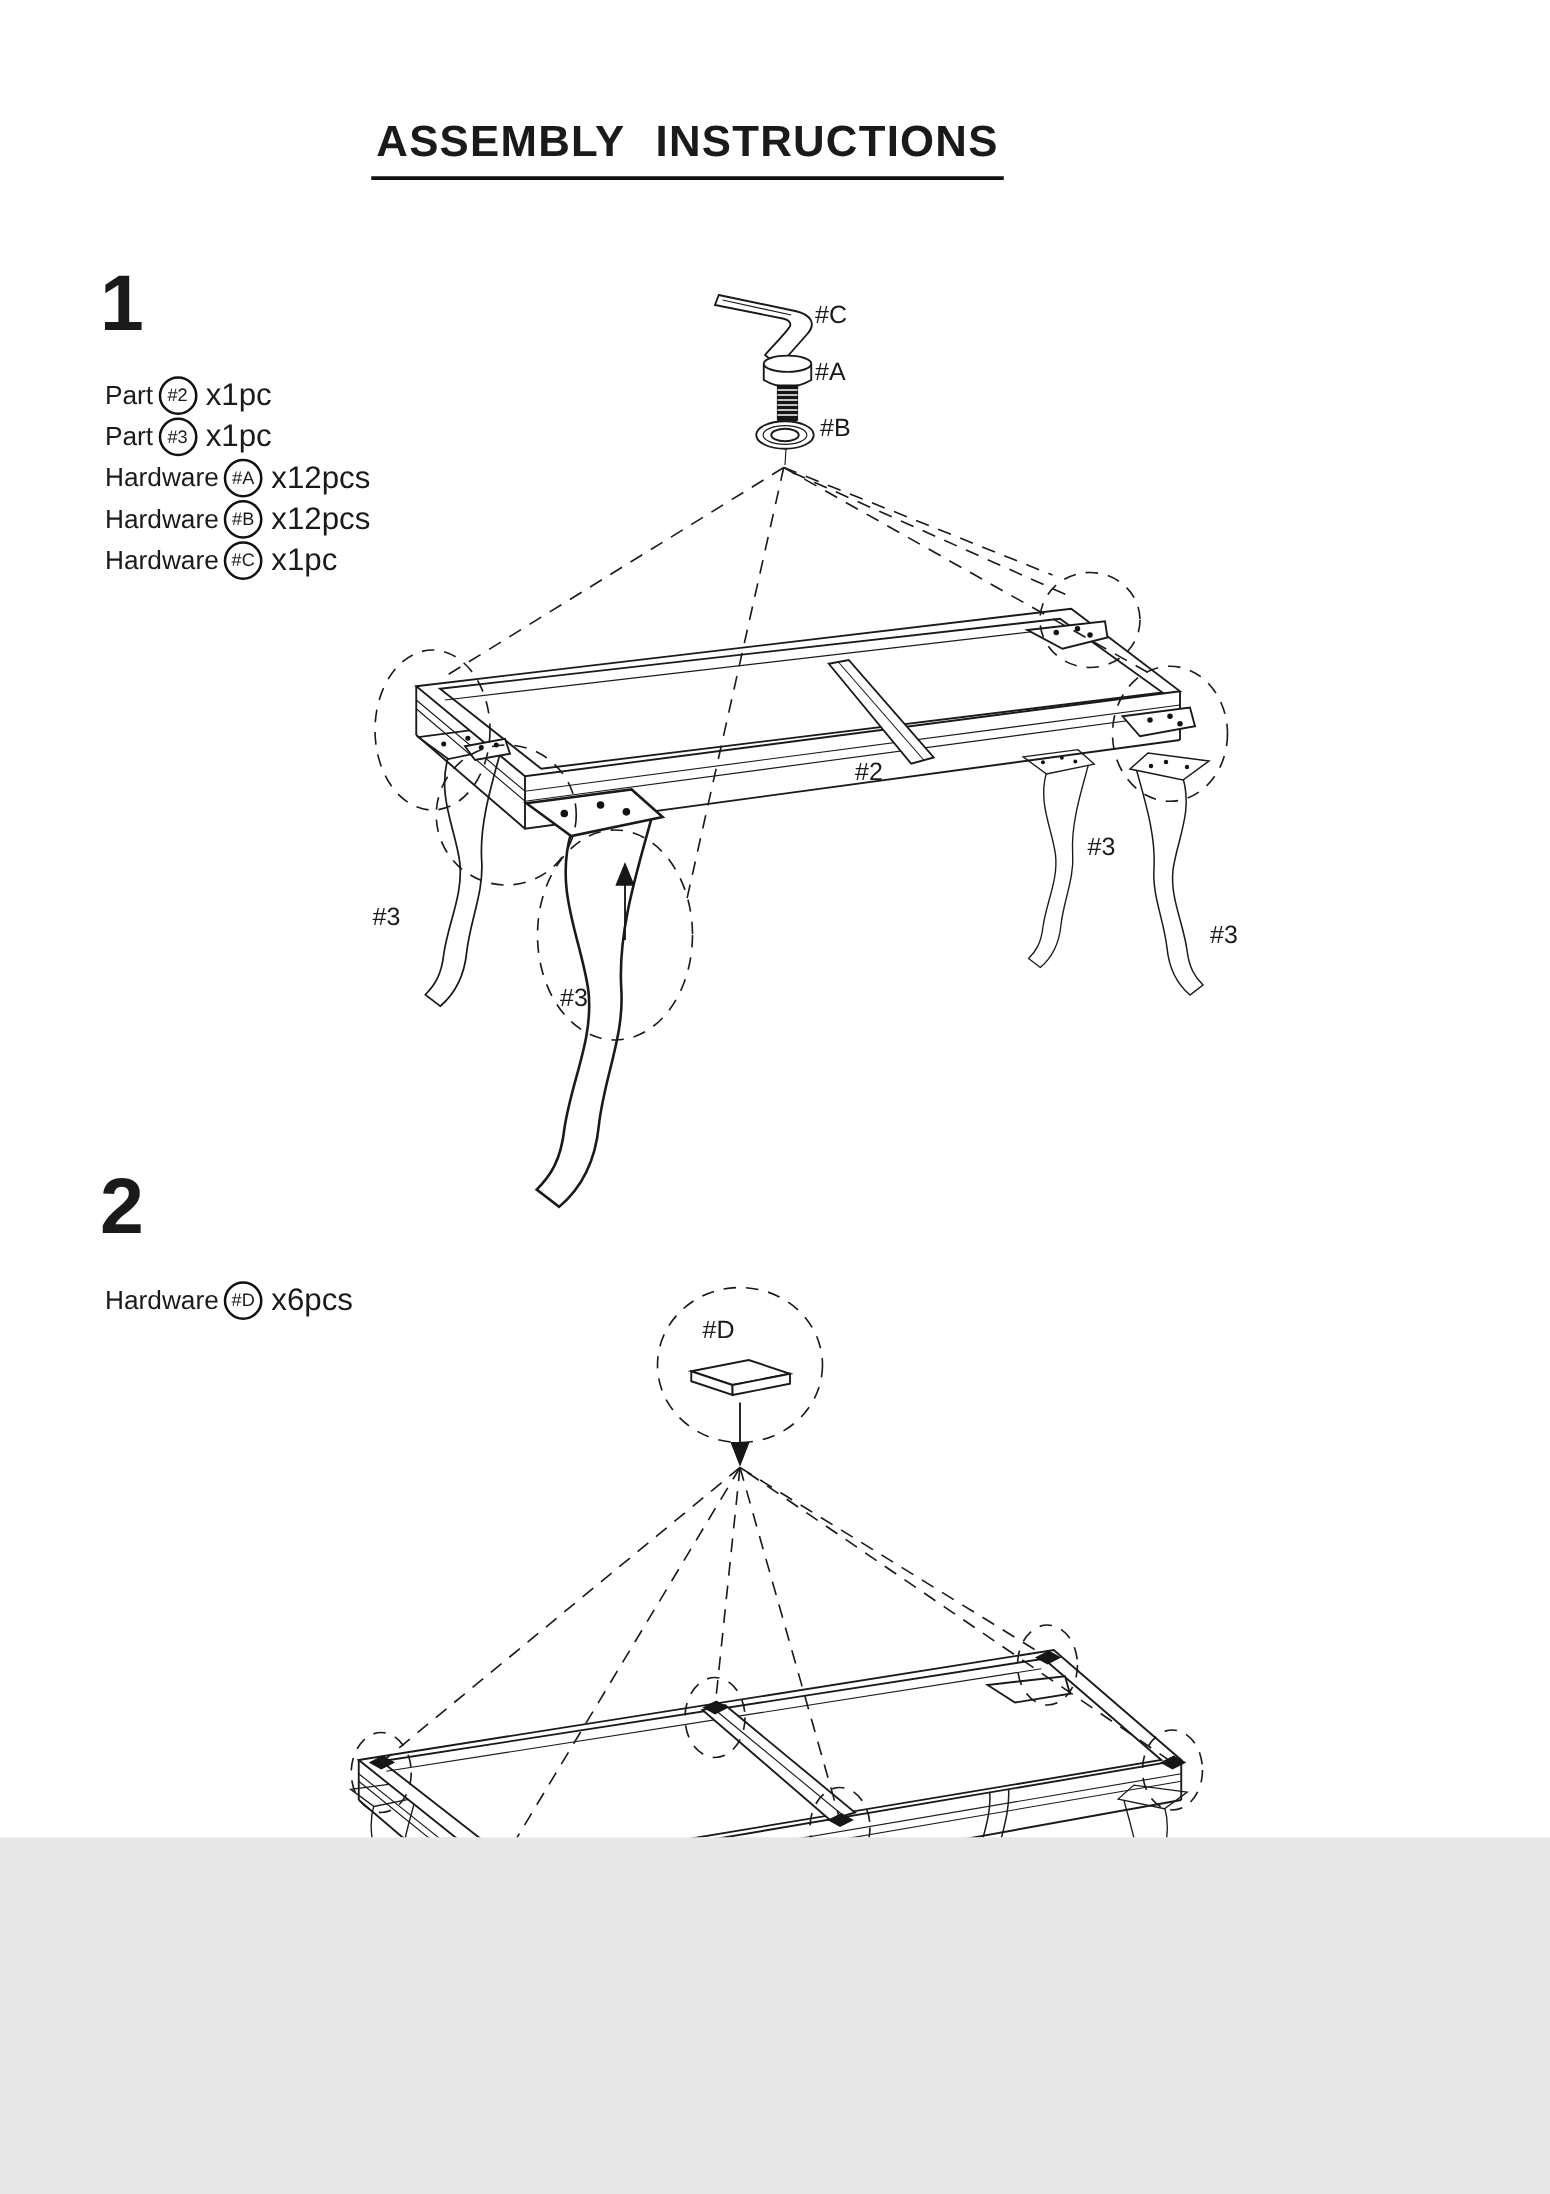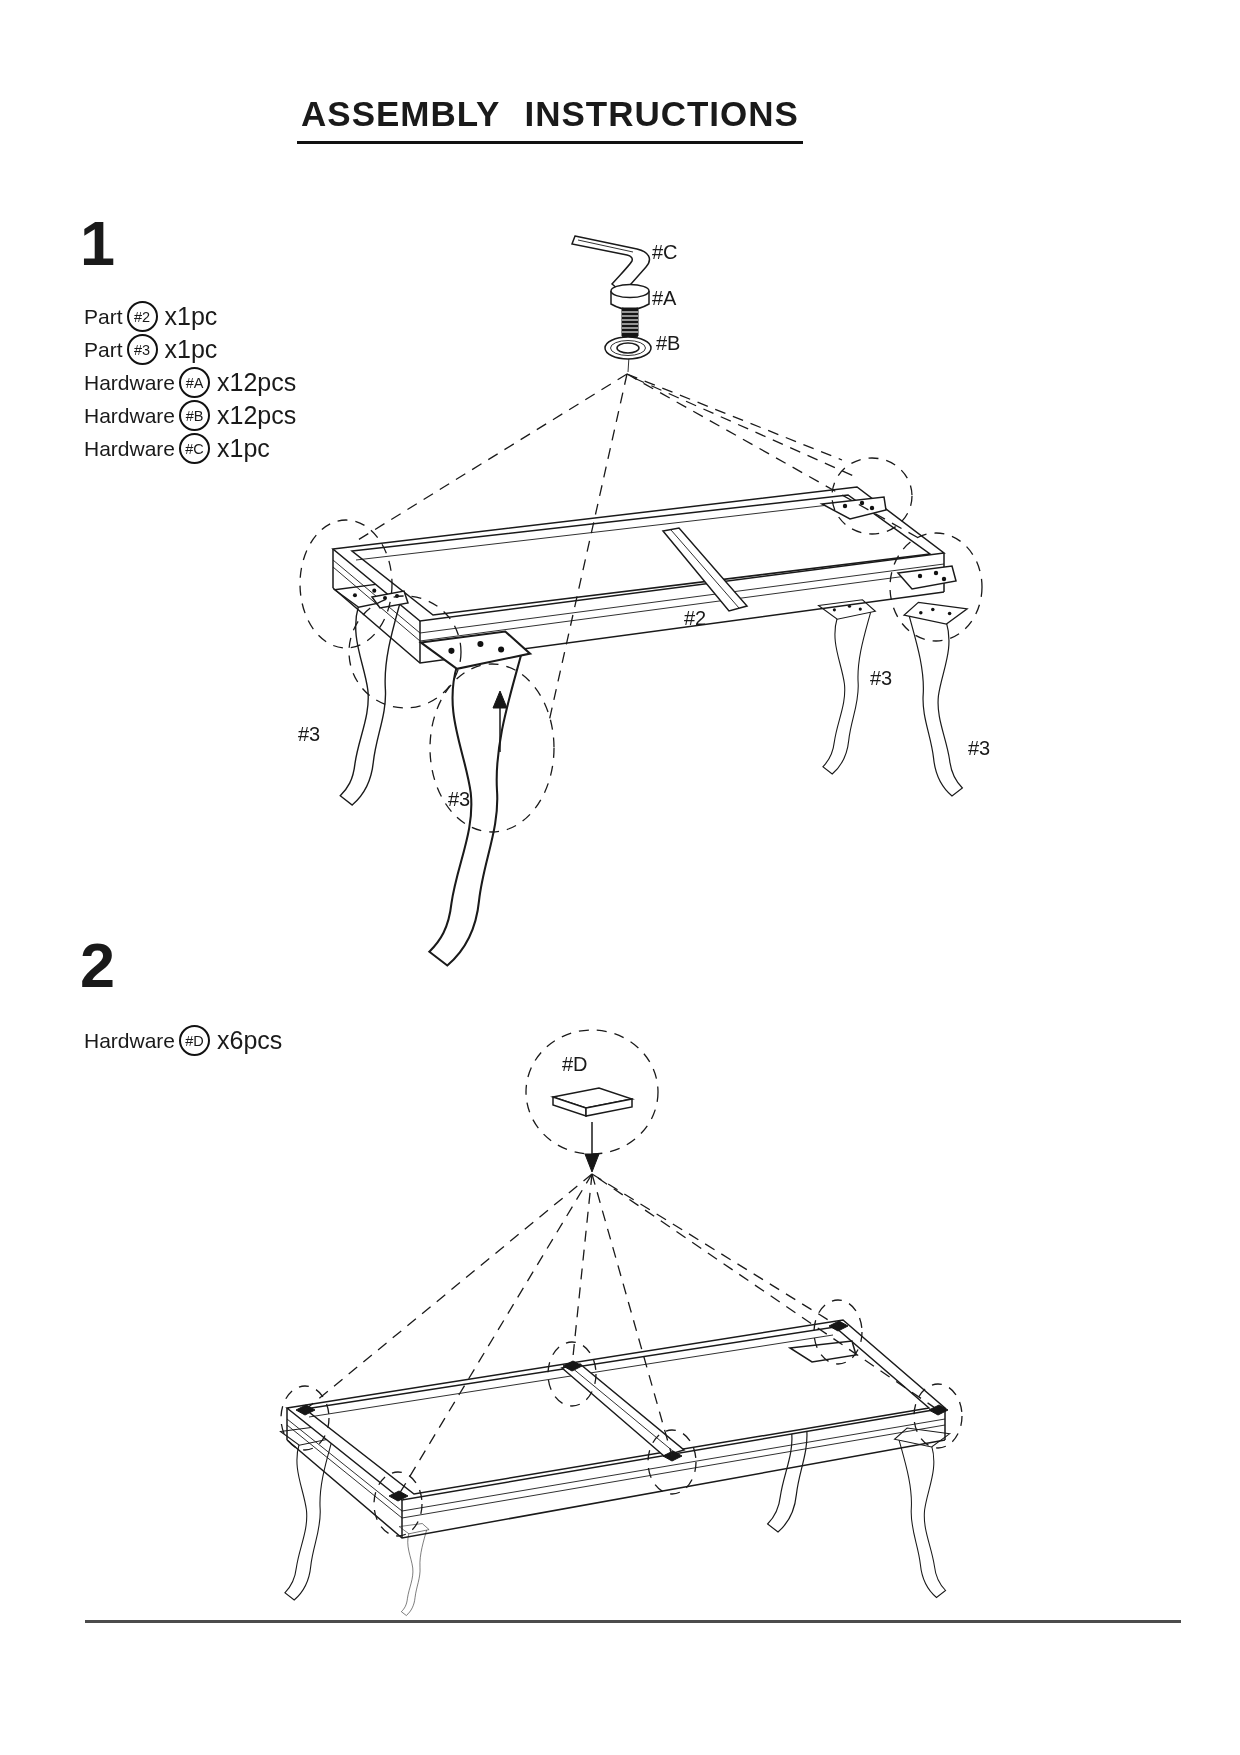--- a/index.html
+++ b/index.html
@@ -1,17 +1,17 @@
 <!DOCTYPE html>
 <html><head>
 <meta charset="utf-8">
 <style>
   html,body{margin:0;padding:0;background:#e8e8e8;}
   .page{
-    position:relative;width:1240px;height:1755px;background:#ffffff;
+    position:relative;width:1240px;height:1470px;background:#ffffff;
     font-family:"Liberation Sans", sans-serif;color:#1a1a1a;overflow:hidden;
     margin:0 auto;
   }
   
   .title-wrap{position:absolute;left:250px;top:94px;width:600px;text-align:center;}
   .title{
     display:inline-block;font-size:35px;font-weight:bold;letter-spacing:1px;
     word-spacing:14px;padding:0 4px 7px 4px;border-bottom:3px solid #111;
     white-space:nowrap;
   }

